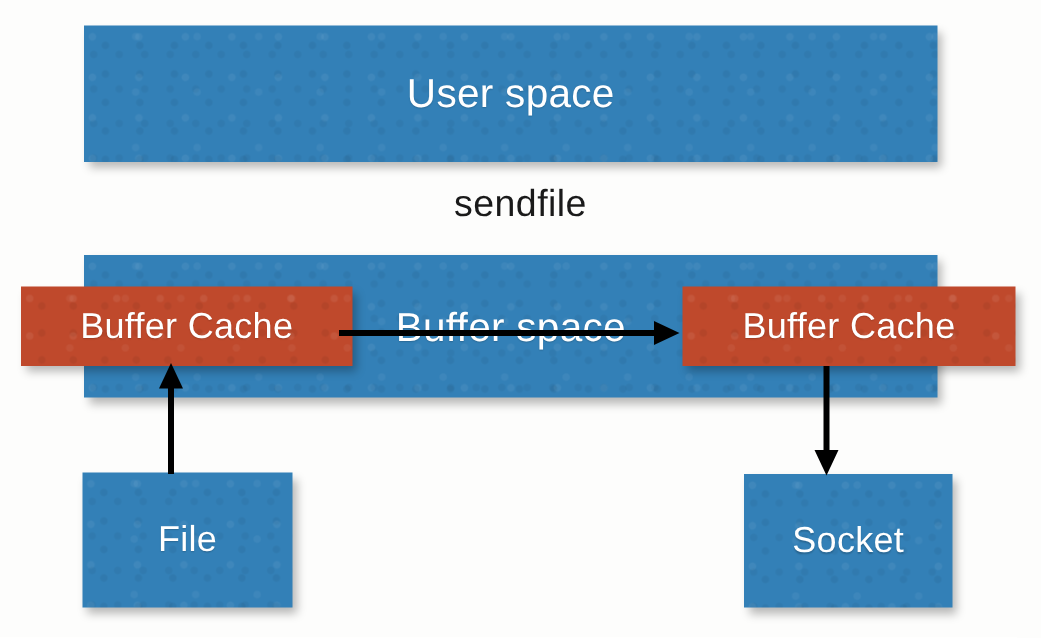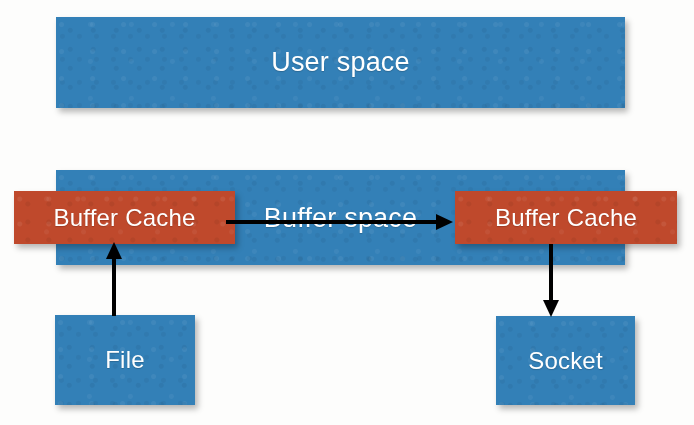--- a/index.html
+++ b/index.html
@@ -88,20 +88,21 @@
 </style>
 </head>
 <body>
 
 <div id="canvas">
 
   <div class="box blue" id="user-space-box">
     <span class="lbl">User space</span>
   </div>
 
+  <div id="sendfile-label">sendfile</div>
 
   <div class="box blue" id="kernel-space-box">
     <span class="lbl">Buffer space</span>
   </div>
 
   <div class="box red" id="buffer-cache-left">
     <span class="lbl">Buffer Cache</span>
   </div>
   <div class="box red" id="buffer-cache-right">
     <span class="lbl">Buffer Cache</span>

